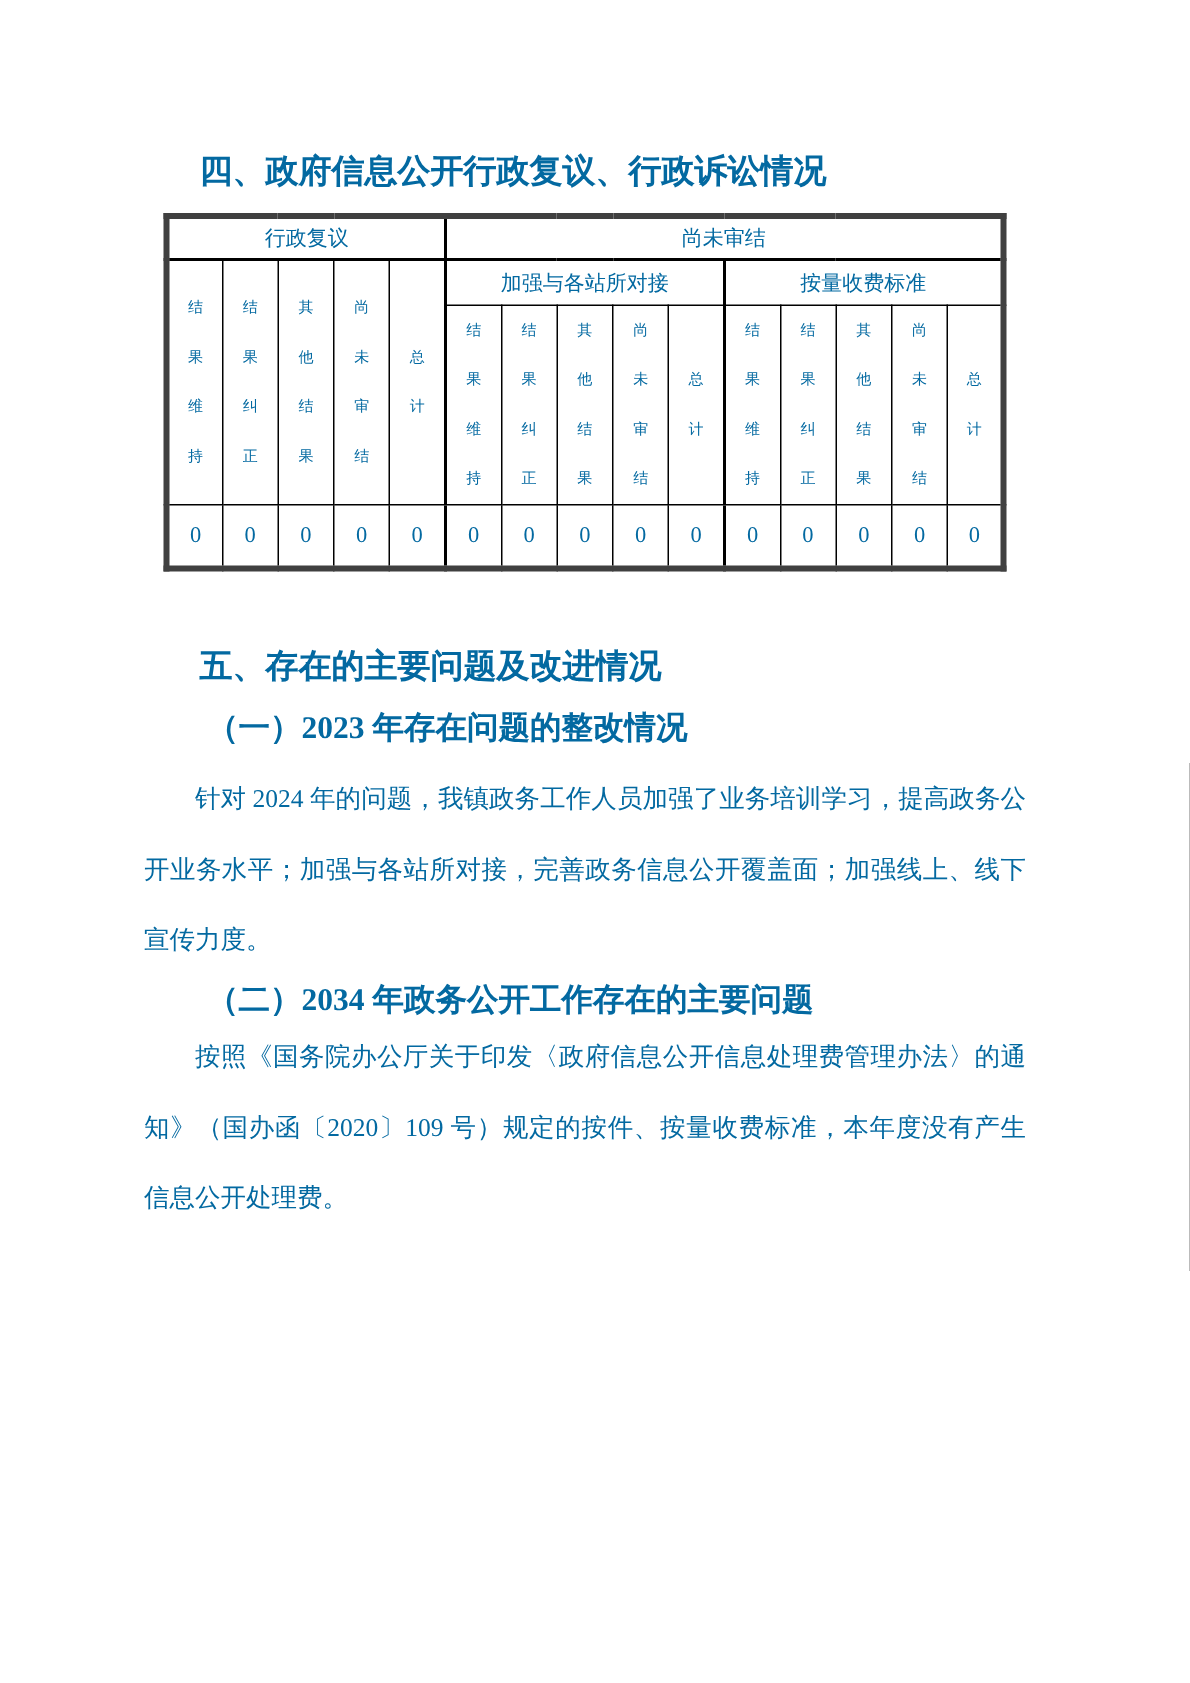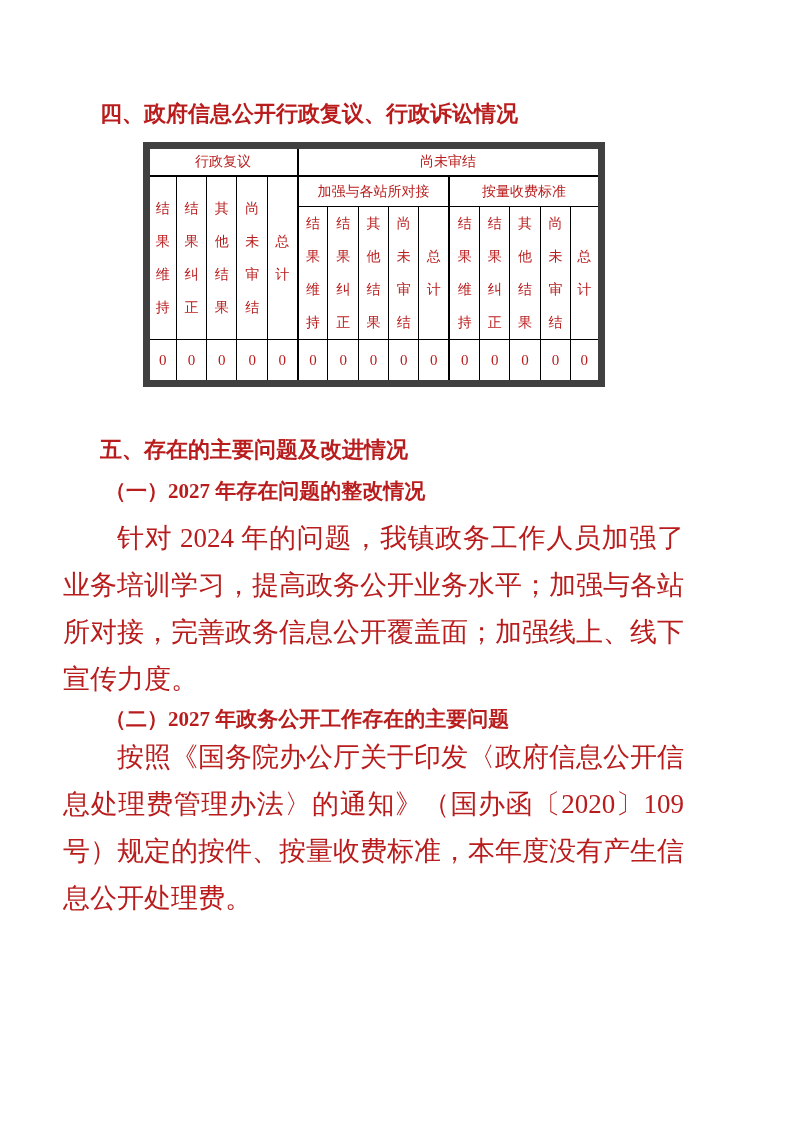--- a/index.html
+++ b/index.html
@@ -1,76 +1,76 @@
 <!DOCTYPE html>
 <html><head>
 <meta charset="utf-8">
 <style>
   html,body { margin:0; padding:0; background:#888; }
   .page {
     position:relative;
     width:793px; height:1122px;
     margin:0 auto;
     background:#ffffff;
-    color:#b91c1c;
+    color:#0369a1;
     font-family:"Liberation Serif", serif;
     overflow:hidden;
     box-sizing:border-box;
-    padding:99px 109px 0 63px;
+    padding:99px 109px 0 96px;
   }
   .sec-heading {
     font-family:"Liberation Sans", sans-serif;
     font-weight:bold;
     font-size:22px;
     line-height:29px;
     margin:0;
     text-indent:37px;
     white-space:nowrap;
   }
   
   table.report {
-    width:462px;
+    width:562px;
     margin:14px auto 0 auto;
     border-collapse:collapse;
     table-layout:fixed;
-    border:7px solid #404040;
+    border:4px solid #404040;
     font-size:14px;
   }
   table.report th, table.report td {
     border:1px solid #000;
     font-weight:normal;
     text-align:center;
     vertical-align:middle;
     padding:0;
     overflow:hidden;
   }
   tr.grp-row th { height:26px; border-bottom:2px solid #000; }
   tr.sub-row th.sub-cell { height:29px; }
   tr.cols-row th { height:132px; }
   tr.vals-row td { height:40px; font-size:15px; }
   .thick-l { border-left:2px solid #000 !important; }
   .vtext {
     display:inline-block;
     width:16px;
     word-break:break-all;
     line-height:33px;
-    font-size:14px;
+    font-size:10px;
   }
   
   .sub-heading {
     font-weight:bold;
     font-size:21px;
     line-height:29px;
     margin:13px 0 0 0;
     text-indent:42px;
     white-space:nowrap;
   }
   .sub-heading.second { margin-top:2px; }
   p.body-par {
-    font-size:27px;
+    font-size:17px;
     line-height:47px;
     text-align:justify;
     text-indent:2em;
     margin:9px 0 0 0;
   }
   p.body-par.p2 { margin-top:7px; }
   p.body-par.p3 { margin-top:0; }
   .sec-heading.mid { margin-top:48px; }
   .sec-heading.last { margin-top:0; }
 </style>
@@ -123,20 +123,20 @@
       <td>0</td>
       <td>0</td>
       <td>0</td>
       <td>0</td>
     </tr>
   </tbody>
     </table>
 
   <h2 class="sec-heading mid">五、存在的主要问题及改进情况</h2>
 
-  <h3 class="sub-heading">（一）2027 年存在问题的整改情况</h3>
+  <h3 class="sub-heading">（一）2023 年存在问题的整改情况</h3>
   <p class="body-par">针对 2024 年的问题，我镇政务工作人员加强了业务培训学习，提高政务公开业务水平；加强与各站所对接，完善政务信息公开覆盖面；加强线上、线下宣传力度。</p>
 
-  <h3 class="sub-heading second">（二）2027 年政务公开工作存在的主要问题</h3>
+  <h3 class="sub-heading second">（二）2034 年政务公开工作存在的主要问题</h3>
 
   <p class="body-par p3">按照《国务院办公厅关于印发〈政府信息公开信息处理费管理办法〉的通知》（国办函〔2020〕109 号）规定的按件、按量收费标准，本年度没有产生信息公开处理费。</p>
 
 </div>
 
 </body></html>

